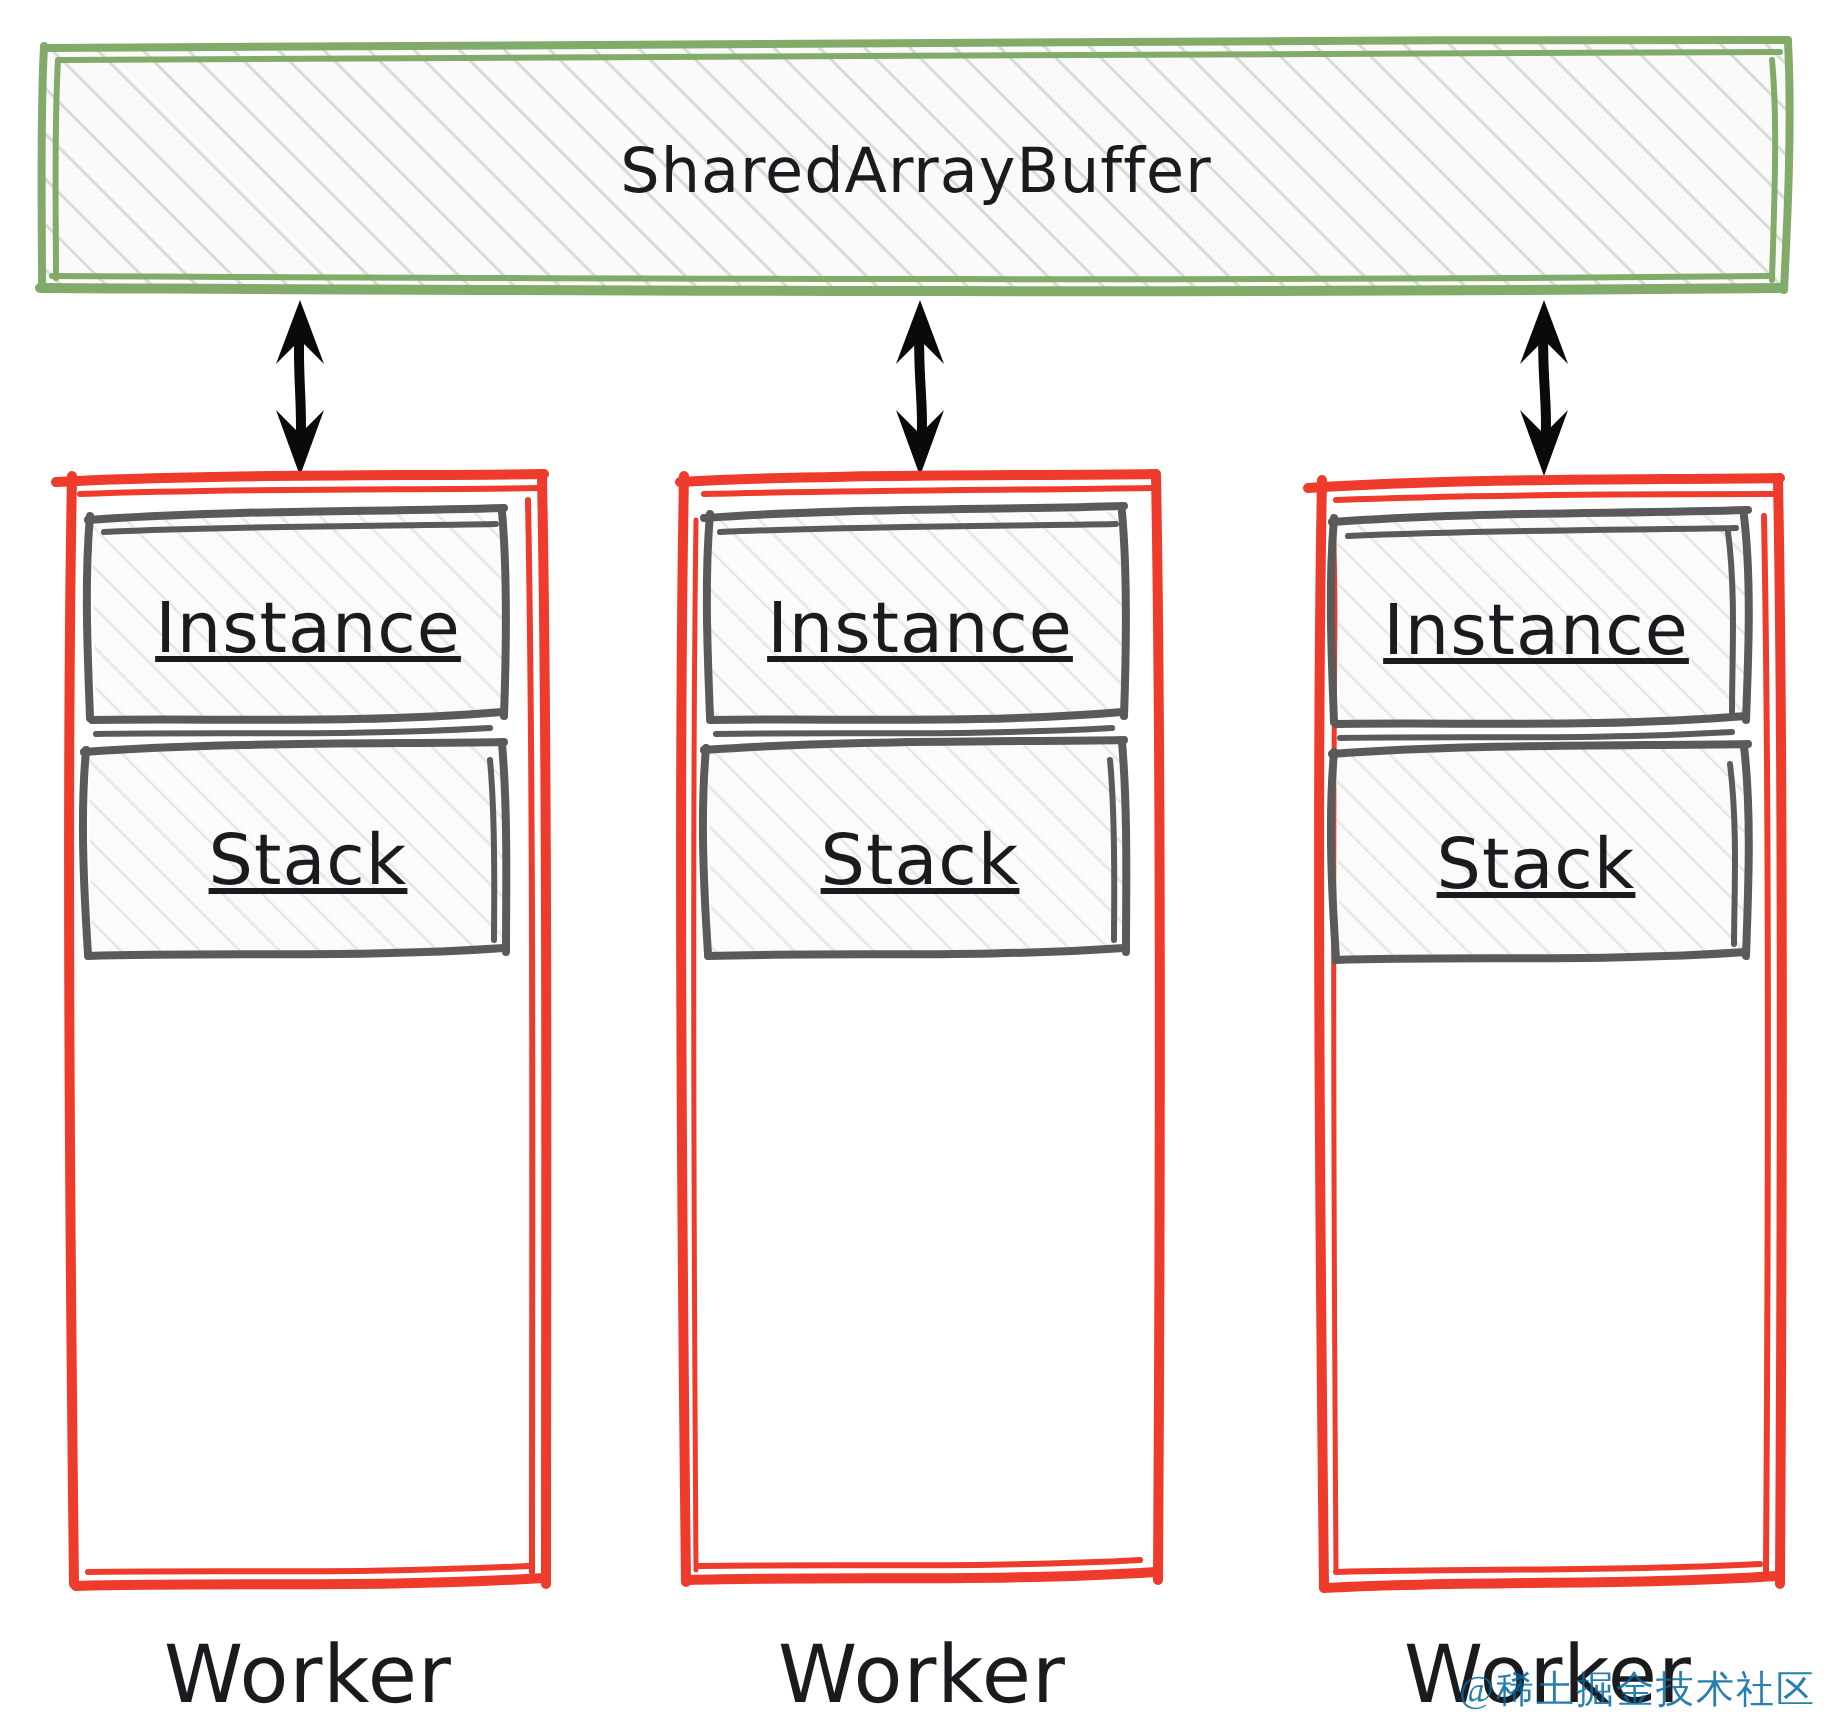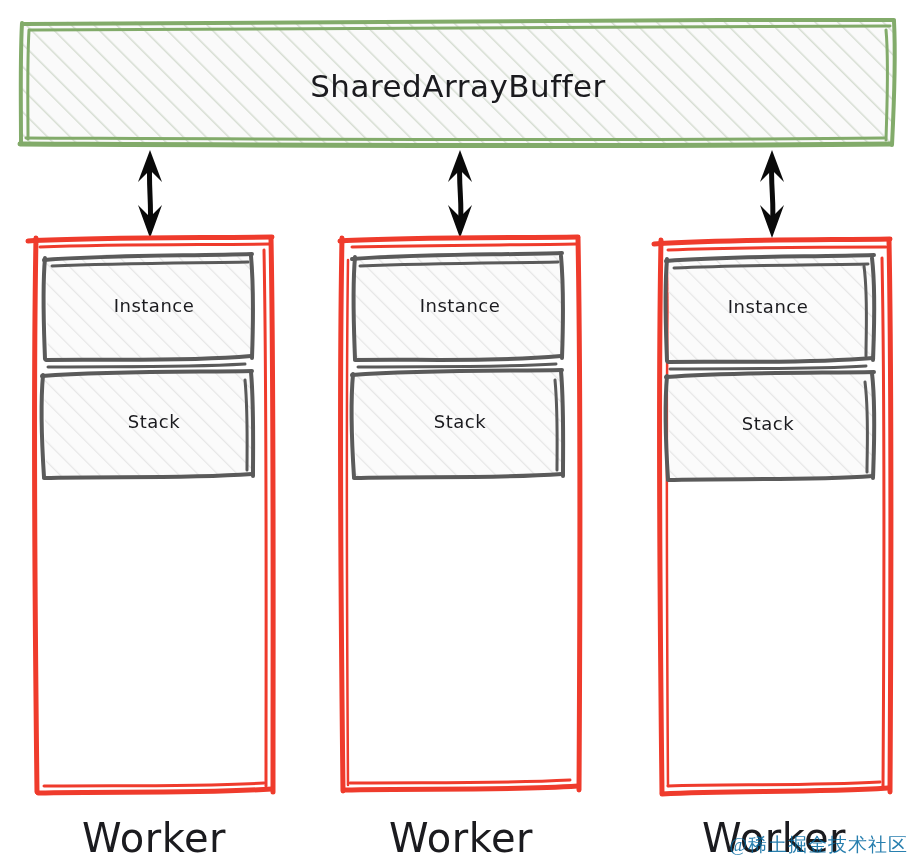--- a/index.html
+++ b/index.html
@@ -32,22 +32,23 @@
     white-space: nowrap;
     letter-spacing: 0.5px;
     text-align: center;
     pointer-events: none;
   }
   .label-sab {
     font-size: 31px;
     font-weight: 400;
   }
   .label-inner {
-    font-size: 18px;
+    font-size: 35px;
     font-weight: 400;
+    text-decoration: underline;
   }
   .label-worker {
     font-size: 40px;
     font-weight: 400;
   }
   .watermark {
     position: absolute;
     right: 8px;
     bottom: 4px;
     font-size: 19px;

